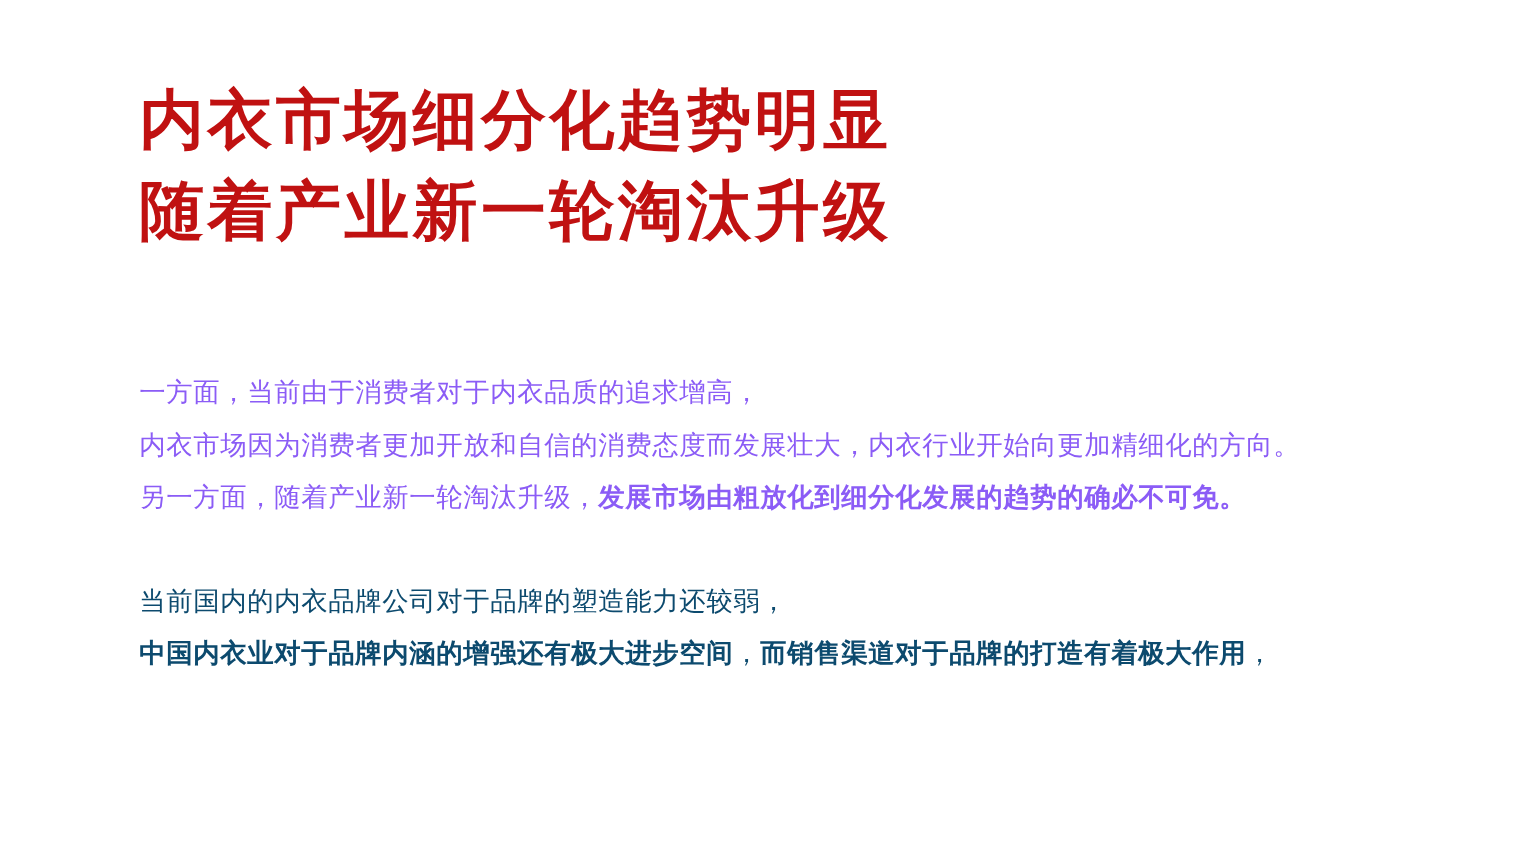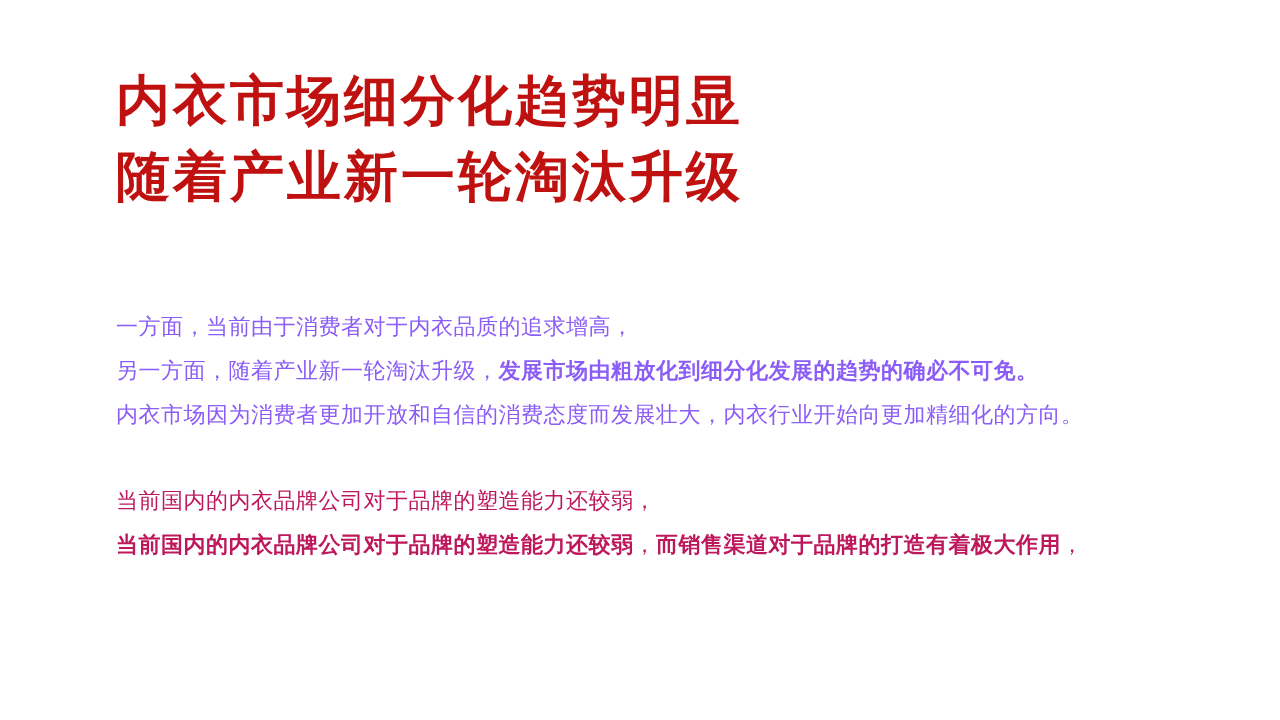--- a/index.html
+++ b/index.html
@@ -49,29 +49,29 @@
   <div class="slide-title" style="color: rgb(192, 17, 17);">
     <div>内衣市场细分化趋势明显</div>
     <div>随着产业新一轮淘汰升级</div>
   </div>
 
   <div class="body-para para-1" style="color: #8b5cf6;">
     <div>
       <span class="seg-regular">一方面，当前由于消费者对于内衣品质的追求增高，</span>
     </div>
     <div>
-      <span class="seg-regular">另一方面，随着产业新一轮淘汰升级，</span><span class="seg-bold">发展市场由粗放化到细分化发展的趋势的确必不可免。</span>
+      <span class="seg-regular">内衣市场因为消费者更加开放和自信的消费态度而发展壮大，内衣行业开始向更加精细化的方向。</span>
     </div>
     <div>
-      <span class="seg-regular">内衣市场因为消费者更加开放和自信的消费态度而发展壮大，内衣行业开始向更加精细化的方向。</span>
+      <span class="seg-regular">另一方面，随着产业新一轮淘汰升级，</span><span class="seg-bold">发展市场由粗放化到细分化发展的趋势的确必不可免。</span>
     </div>
   </div>
 
-  <div class="body-para para-2" style="color: #be185d;">
+  <div class="body-para para-2" style="color: #0c4a6e;">
     <div>
       <span class="seg-regular">当前国内的内衣品牌公司对于品牌的塑造能力还较弱，</span>
     </div>
     <div>
-      <span class="seg-bold">当前国内的内衣品牌公司对于品牌的塑造能力还较弱</span><span class="seg-regular">，</span><span class="seg-bold">而销售渠道对于品牌的打造有着极大作用</span><span class="seg-regular">，</span>
+      <span class="seg-bold">中国内衣业对于品牌内涵的增强还有极大进步空间</span><span class="seg-regular">，</span><span class="seg-bold">而销售渠道对于品牌的打造有着极大作用</span><span class="seg-regular">，</span>
     </div>
   </div>
 
 </div>
 
 </body></html>

